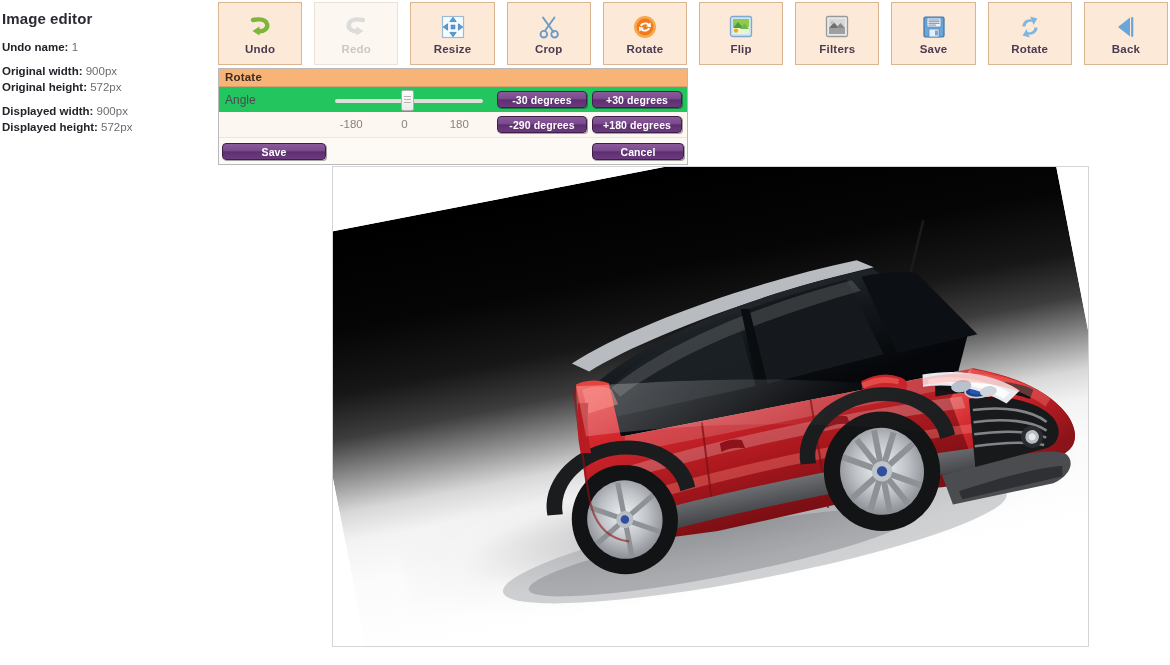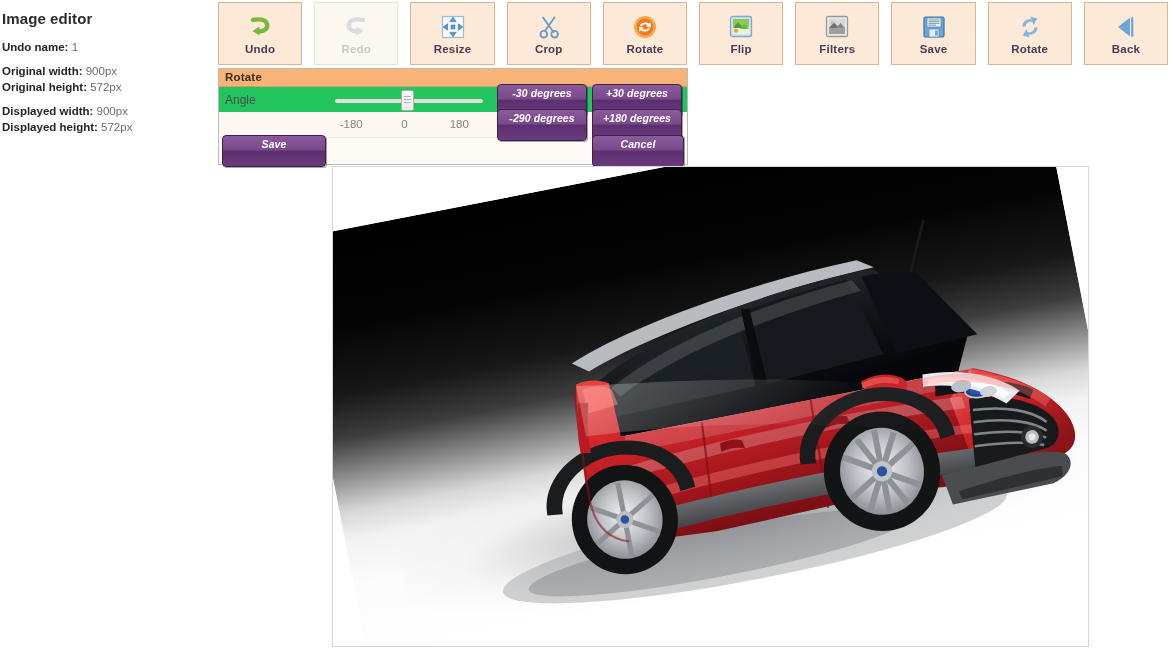--- a/index.html
+++ b/index.html
@@ -218,27 +218,26 @@
   }
 
   .pbtn {
     border: 1px solid #3f1f4a;
     border-radius: 4px;
     background: linear-gradient(to bottom, #8a5a9b 0%, #7a4b8c 45%, #5d2f70 52%, #6b3a7e 100%);
     color: #ffffff;
     font-size: 10.5px;
     font-weight: bold;
     text-align: center;
-    padding: 2px 6px 16px 6px;
+    padding: 2px 6px 1px 6px;
     cursor: pointer;
     box-shadow: 1px 1px 0 rgba(0,0,0,.35);
     user-select: none;
     letter-spacing: .1px;
     white-space: nowrap;
-    font-style: italic;
   }
   .pbtn-wide { width: 76px; }
   .pbtn-save   { width: 90px; }
   .pbtn-cancel { width: 78px; }
 
   
   .stage {
     position: absolute;
     left: 332px;
     top: 166px;

